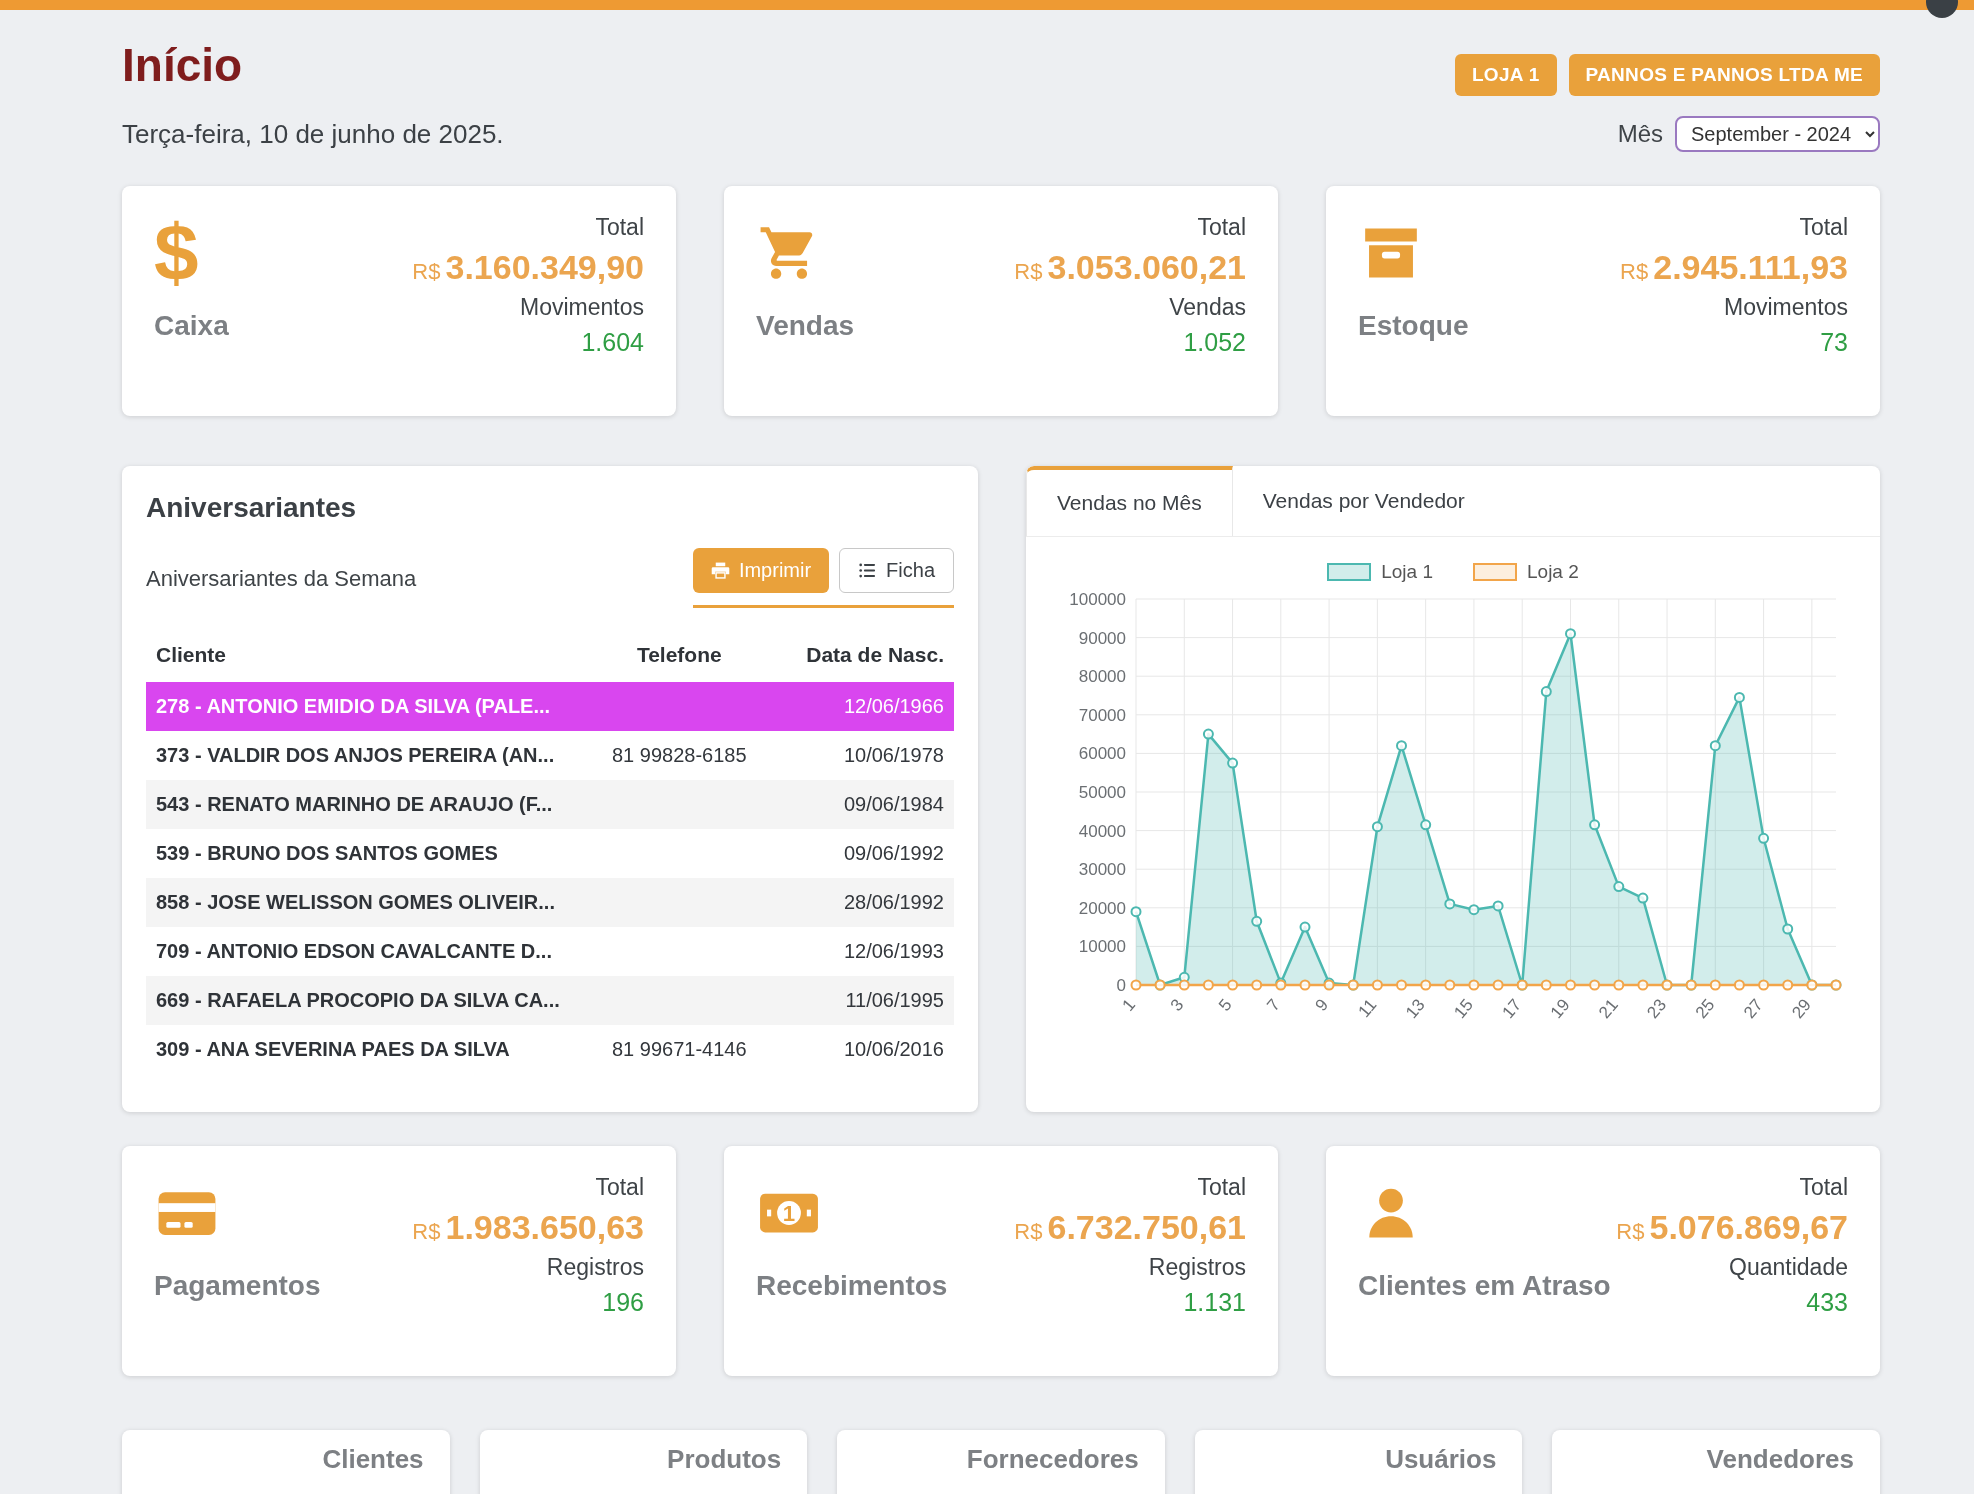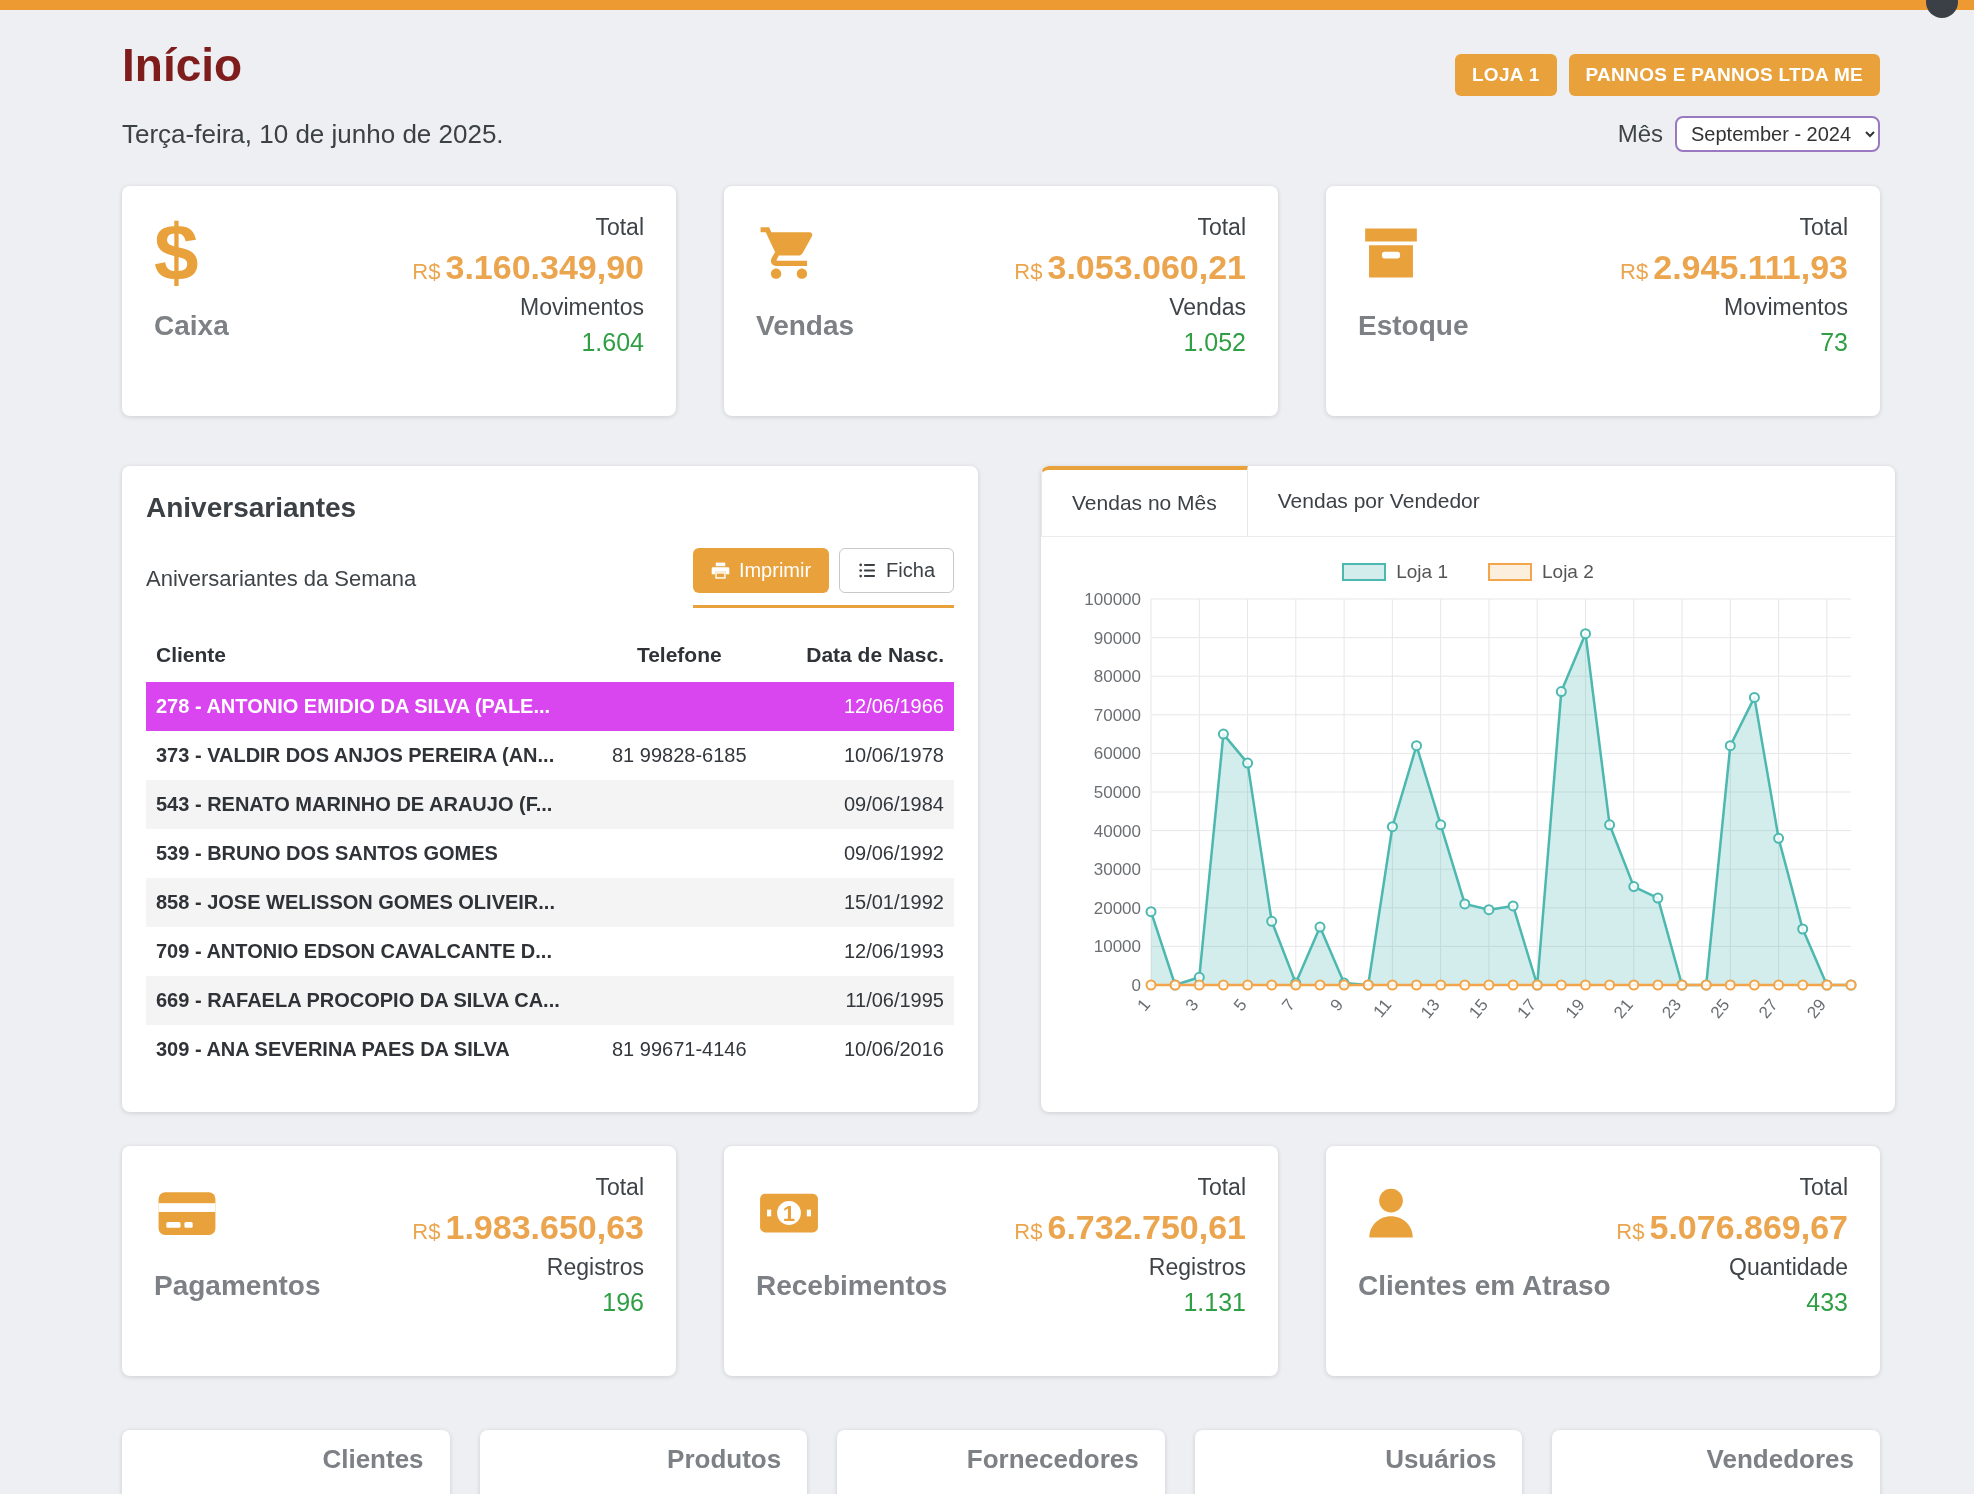--- a/index.html
+++ b/index.html
@@ -30,21 +30,21 @@
   .stat-icon { height:78px; display:flex; align-items:center; color:#e9a13b; }
   .stat-icon svg { width:66px; height:62px; fill:#e9a13b; }
   .dollar-glyph { font-size:80px; font-weight:700; line-height:70px; color:#e9a13b; }
   .stat-name { margin-top:18px; font-size:28px; font-weight:700; color:#7d8084; }
   .stat-right { text-align:right; display:flex; flex-direction:column; gap:7px; }
   .stat-label { font-size:23px; color:#3f4448; }
   .stat-amount { color:#eba54f; font-weight:700; font-size:34px; white-space:nowrap; }
   .stat-amount .currency { font-size:22px; font-weight:400; margin-right:5px; }
   .stat-count { font-size:25px; color:#2f9e44; }
 
-  .middle-row { display:grid; grid-template-columns:856px 854px; gap:63px; margin-top:50px; }
+  .middle-row { display:grid; grid-template-columns:856px 854px; gap:48px; margin-top:50px; }
   .panel { background:#fff; border-radius:8px; box-shadow:0 1px 5px rgba(0,0,0,.14); height:646px; overflow:hidden; }
 
   .birthdays { padding:26px 24px; }
   .birthdays-title { font-size:28px; font-weight:700; color:#3c4146; }
   .birthdays-sub-row { display:flex; justify-content:space-between; align-items:flex-end; margin-top:24px; }
   .birthdays-subtitle { font-size:22px; padding-bottom:16px; }
   .birthday-buttons { display:flex; gap:10px; padding-bottom:12px; border-bottom:3px solid #e9a13b; }
   .btn-print { background:#e9a13b; color:#fff; border:none; border-radius:6px; font-size:20px;
     padding:10px 18px; display:flex; align-items:center; gap:9px; cursor:pointer; font-family:inherit; }
   .btn-ficha { background:#fff; color:#3c4146; border:1px solid #c8c8c8; border-radius:6px; font-size:20px;
@@ -213,21 +213,21 @@
     <td class="date">09/06/1984</td>
   </tr>
   <tr class="">
     <td class="client">539 - BRUNO DOS SANTOS GOMES</td>
     <td class="phone"></td>
     <td class="date">09/06/1992</td>
   </tr>
   <tr class="">
     <td class="client">858 - JOSE WELISSON GOMES OLIVEIR...</td>
     <td class="phone"></td>
-    <td class="date">15/01/1992</td>
+    <td class="date">28/06/1992</td>
   </tr>
   <tr class="">
     <td class="client">709 - ANTONIO EDSON CAVALCANTE D...</td>
     <td class="phone"></td>
     <td class="date">12/06/1993</td>
   </tr>
   <tr class="">
     <td class="client">669 - RAFAELA PROCOPIO DA SILVA CA...</td>
     <td class="phone"></td>
     <td class="date">11/06/1995</td>

